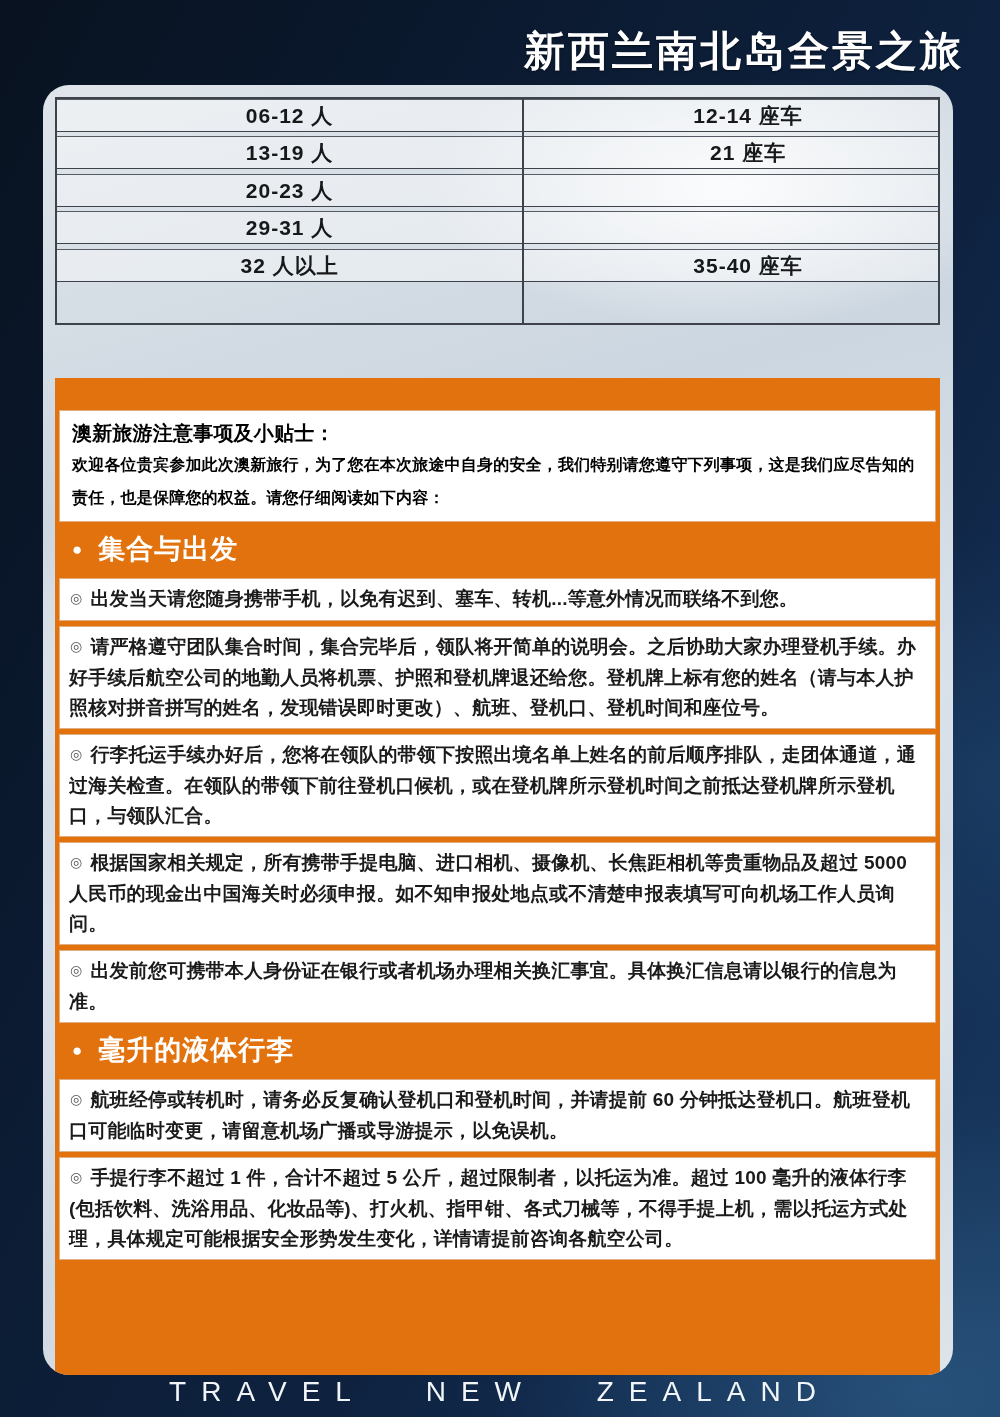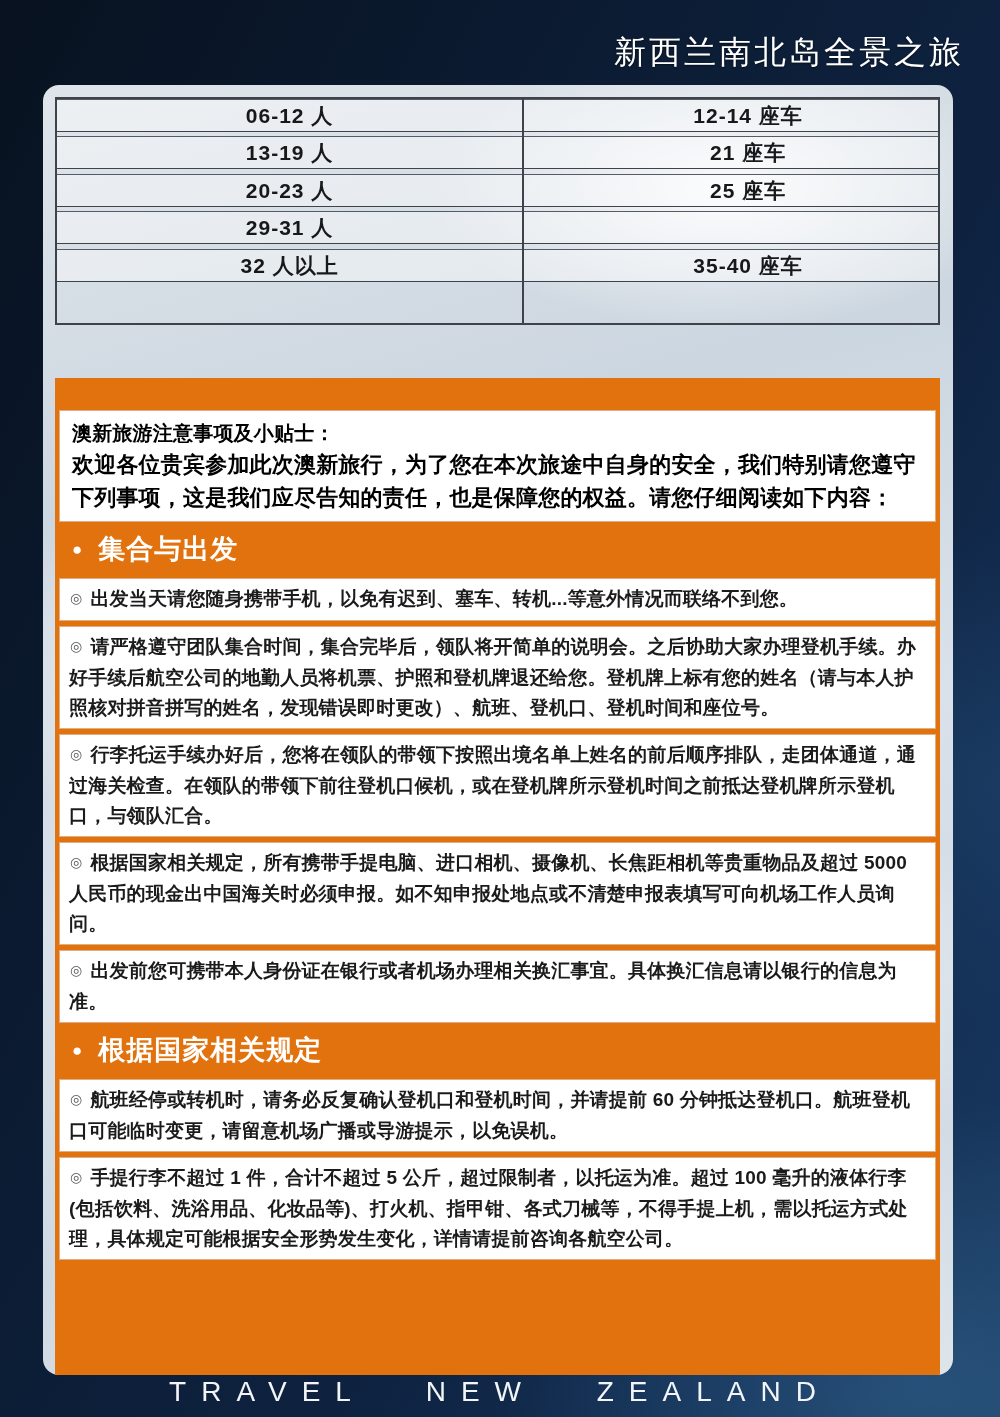--- a/index.html
+++ b/index.html
@@ -10,29 +10,29 @@
   }
   .page{
     position:relative; width:1000px; height:1417px; overflow:hidden;
     background:
       radial-gradient(ellipse 700px 500px at 92% 98%, rgba(64,124,170,0.38), rgba(64,124,170,0) 60%),
       radial-gradient(ellipse 500px 380px at 100% 55%, rgba(43,90,134,0.30), rgba(43,90,134,0) 65%),
       linear-gradient(118deg, #081220 0%, #0b1a30 30%, #0e2240 62%, #143056 85%, #1a3a60 100%);
   }
   
   .page-title{
-    position:absolute; top:31px; right:36px;
+    position:absolute; top:24px; right:36px;
     color:#ffffff; font-family:"DejaVu Serif","Liberation Serif",serif;
-    font-size:32px; font-weight:400; letter-spacing:3px;
+    font-size:41px; font-weight:700; letter-spacing:3px;
     text-shadow:0 1px 2px rgba(0,0,0,.5);
   }
   
   .card{
     position:absolute; left:43px; top:85px; width:910px; height:1290px;
-    border-radius:16px; overflow:hidden;
+    border-radius:26px; overflow:hidden;
     background:
       radial-gradient(ellipse 420px 200px at 75% 8%, rgba(255,255,255,0.85), rgba(255,255,255,0) 70%),
       radial-gradient(ellipse 500px 260px at 25% 45%, rgba(255,255,255,0.55), rgba(255,255,255,0) 70%),
       radial-gradient(ellipse 460px 240px at 80% 70%, rgba(255,255,255,0.5), rgba(255,255,255,0) 70%),
       linear-gradient(165deg, #dfe5ea 0%, #ccd6e0 30%, #d9e2ea 55%, #cfd9e3 78%, #dde4ea 100%);
   }
   
   .bus-table{
     position:absolute; left:12px; right:13px; top:12px; height:228px;
     border:2px solid #3e434b; background:transparent;
@@ -59,21 +59,21 @@
     background:#e2720d; padding:32px 4px 4px 4px; overflow:hidden;
   }
   .wbox{
     background:#ffffff; border:1px solid rgba(196,110,30,0.55);
     margin-bottom:5px; padding:5px 10px 5px 9px; overflow:hidden;
     font-size:19px; line-height:30px; color:#1b1b1b; font-weight:600;
     letter-spacing:0.2px;
   }
   .intro-box{ padding:7px 12px; }
   .intro-title{ font-weight:700; font-size:20px; line-height:30px; color:#000; }
-  .intro-body{ font-weight:700; font-size:22px; line-height:33px; color:#000; }
+  .intro-body{ font-weight:700; font-size:16px; line-height:33px; color:#000; }
   .section-header{
     height:44px; margin:2px 0 7px 0; display:flex; align-items:center;
     color:#ffffff; padding-left:13px; overflow:hidden;
   }
   .section-dot{
     font-size:17px; line-height:1; margin-right:16px; color:#ffffff;
   }
   .section-label{ font-size:27px; font-weight:600; letter-spacing:1px; }
   .item-bullet{
     color:#5a5a5a; font-size:14px; margin:0 8px 0 1px; position:relative; top:-2px;
@@ -99,21 +99,20 @@
       <div class="bus-row">
         <div class="bus-cell left">06-12 人</div>
         <div class="bus-cell right">12-14 座车</div>
       </div>
       <div class="bus-row">
         <div class="bus-cell left">13-19 人</div>
         <div class="bus-cell right">21 座车</div>
       </div>
       <div class="bus-row">
         <div class="bus-cell left">20-23 人</div>
-        <div class="bus-cell right">25 座车</div>
       </div>
       <div class="bus-row">
         <div class="bus-cell left">29-31 人</div>
       </div>
       <div class="bus-row">
         <div class="bus-cell left">32 人以上</div>
         <div class="bus-cell right">35-40 座车</div>
       </div>
       <div class="bus-col-divider"></div>
     </div>
@@ -146,21 +145,21 @@
       <div class="wbox">
         <p><span class="item-bullet">◎</span><span>根据国家相关规定，所有携带手提电脑、进口相机、摄像机、长焦距相机等贵重物品及超过 5000 人民币的现金出中国海关时必须申报。如不知申报处地点或不清楚申报表填写可向机场工作人员询问。</span></p>
       </div>
 
       <div class="wbox">
         <p><span class="item-bullet">◎</span><span>出发前您可携带本人身份证在银行或者机场办理相关换汇事宜。具体换汇信息请以银行的信息为准。</span></p>
       </div>
 
       <div class="section-header">
         <span class="section-dot">●</span>
-        <span class="section-label">根据国家相关规定</span>
+        <span class="section-label">毫升的液体行李</span>
       </div>
 
       <div class="wbox">
         <p><span class="item-bullet">◎</span><span>航班经停或转机时，请务必反复确认登机口和登机时间，并请提前 60 分钟抵达登机口。航班登机口可能临时变更，请留意机场广播或导游提示，以免误机。</span></p>
       </div>
 
       <div class="wbox">
         <p><span class="item-bullet">◎</span><span>手提行李不超过 1 件，合计不超过 5 公斤，超过限制者，以托运为准。超过 100 毫升的液体行李(包括饮料、洗浴用品、化妆品等)、打火机、指甲钳、各式刀械等，不得手提上机，需以托运方式处理，具体规定可能根据安全形势发生变化，详情请提前咨询各航空公司。</span></p>
 
       </div>

